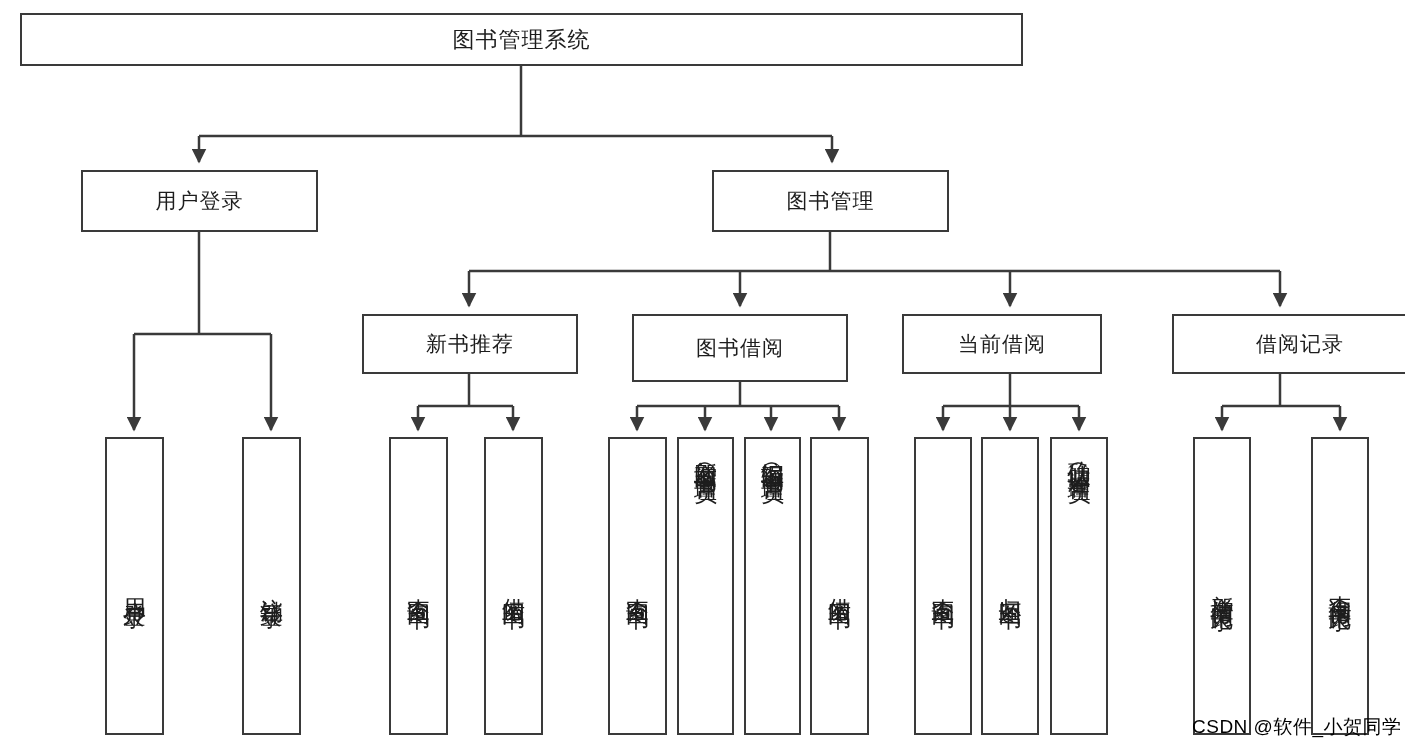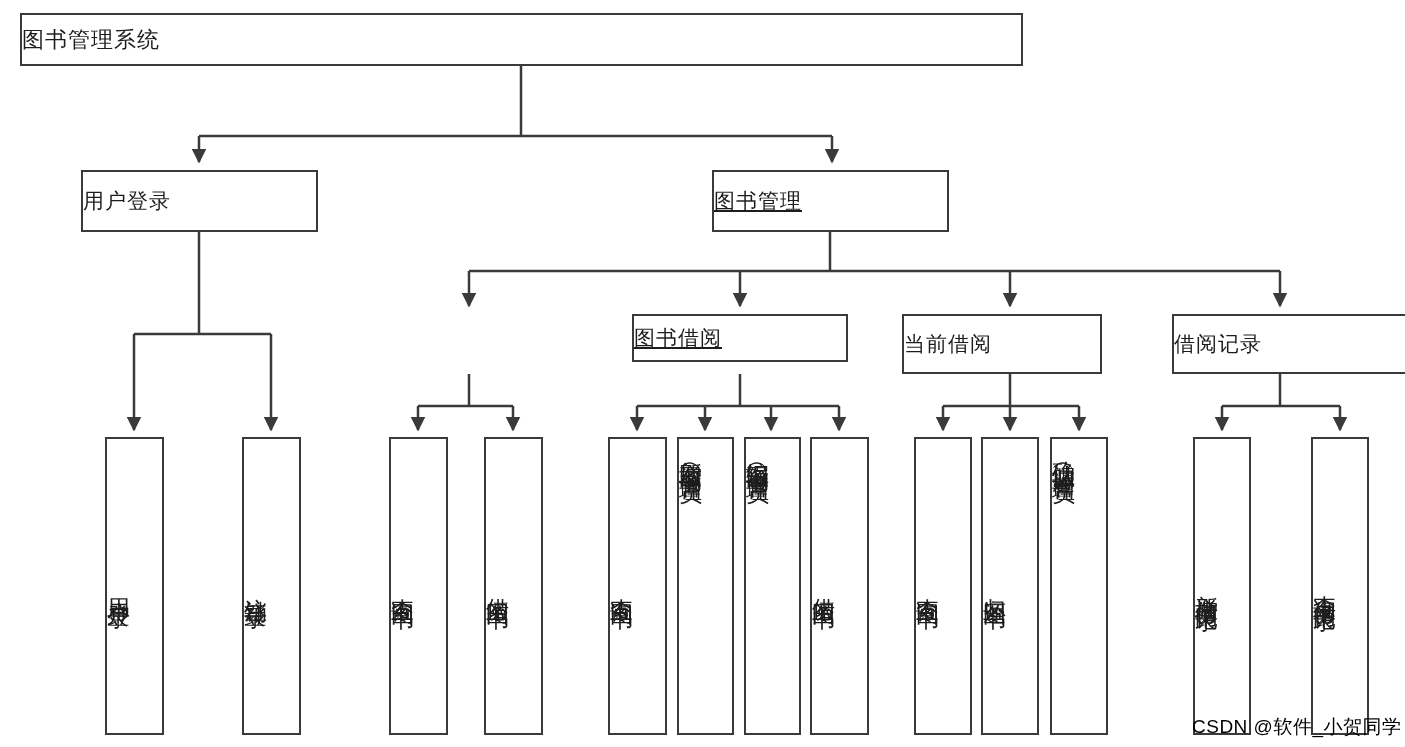--- a/index.html
+++ b/index.html
@@ -25,21 +25,21 @@
     height: 747px;
     pointer-events: none;
   }
   .node {
     position: absolute;
     box-sizing: border-box;
     background: #ffffff;
     border: 2px solid #3a3a3a;
     display: flex;
     align-items: center;
-    justify-content: flex-start;
+    justify-content: center;
     color: #1d1d1d;
   }
   .node .label {
     display: block;
     text-align: center;
     line-height: 1.18;
   }
   
   .node.h .label {
     font-size: 21px;
@@ -131,26 +131,29 @@
   </svg>
 
   <div class="node h root" style="left:20px; top:13px; width:1003px; height:53px;">
     <span class="label">图书管理系统</span>
   </div>
 
   <div class="node h" style="left:81px; top:170px; width:237px; height:62px;">
     <span class="label">用户登录</span>
   </div>
 
-  <div class="node h" style="left:712px; top:170px; width:237px; height:62px;text-decoration:underline;">
+  <div class="node h" style="left:712px; top:170px; width:237px; height:62px;">
     <span class="label">图书管理</span>
   </div>
 
-
-  <div class="node h" style="left:632px; top:314px; width:216px; height:48px;text-decoration:underline;">
+  <div class="node h" style="left:362px; top:314px; width:216px; height:60px;">
+    <span class="label">新书推荐</span>
+  </div>
+
+  <div class="node h" style="left:632px; top:314px; width:216px; height:68px;">
     <span class="label">图书借阅</span>
   </div>
 
   <div class="node h" style="left:902px; top:314px; width:200px; height:60px;">
     <span class="label">当前借阅</span>
   </div>
 
   <div class="node h" style="left:1172px; top:314px; width:256px; height:60px;">
     <span class="label">借阅记录</span>
   </div>

